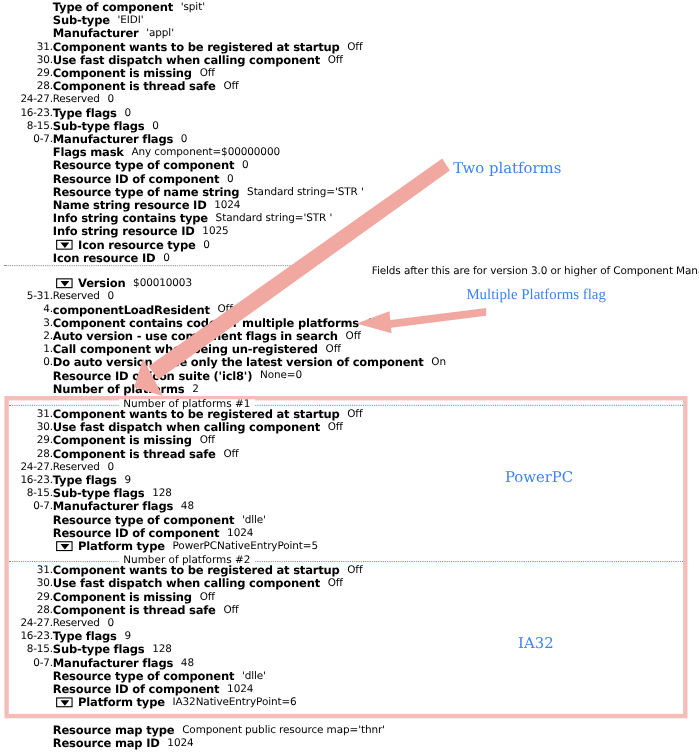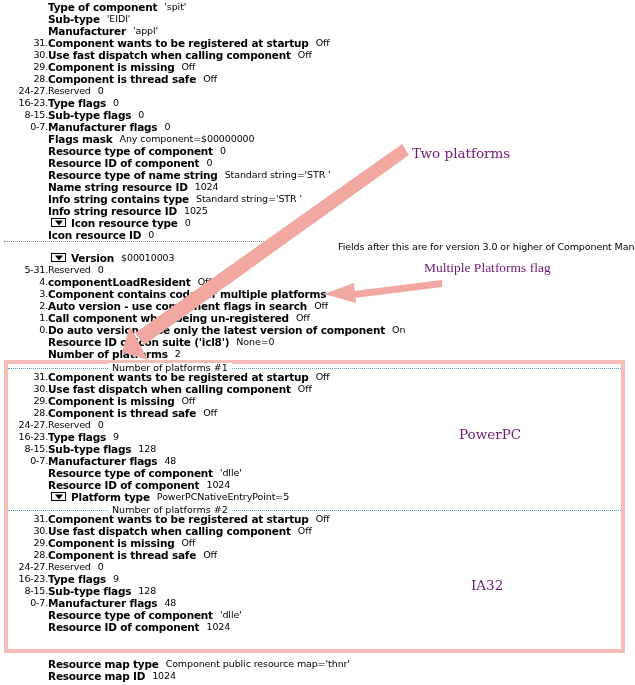--- a/index.html
+++ b/index.html
@@ -119,21 +119,21 @@
     padding: 0 4px;
     white-space: nowrap;
     color: #000;
   }
 
   
   .anno {
     position: absolute;
     font-family: "DejaVu Serif", serif;
     font-size: 13.5px;
-    color: #701a75;
+    color: #3b82f6;
     white-space: nowrap;
   }
   .anno-small {
     position: absolute;
     font-family: "DejaVu Sans", sans-serif;
     font-size: 9.5px;
     color: #000;
     white-space: nowrap;
     letter-spacing: -0.1px;
   }
@@ -212,20 +212,21 @@
     <div class="row"><span class="num">31.</span><span class="lbl">Component wants to be registered at startup</span><span class="val">Off</span></div>
     <div class="row"><span class="num">30.</span><span class="lbl">Use fast dispatch when calling component</span><span class="val">Off</span></div>
     <div class="row"><span class="num">29.</span><span class="lbl">Component is missing</span><span class="val">Off</span></div>
     <div class="row"><span class="num">28.</span><span class="lbl">Component is thread safe</span><span class="val">Off</span></div>
     <div class="row"><span class="num">24-27.</span><span class="lbl plain">Reserved</span><span class="val">0</span></div>
     <div class="row"><span class="num">16-23.</span><span class="lbl">Type flags</span><span class="val">9</span></div>
     <div class="row"><span class="num">8-15.</span><span class="lbl">Sub-type flags</span><span class="val">128</span></div>
     <div class="row"><span class="num">0-7.</span><span class="lbl">Manufacturer flags</span><span class="val">48</span></div>
     <div class="row"><span class="num"></span><span class="lbl">Resource type of component</span><span class="val">'dlle'</span></div>
     <div class="row"><span class="num"></span><span class="lbl">Resource ID of component</span><span class="val">1024</span></div>
+    <div class="row"><span class="num"></span><span class="tri"></span><span class="lbl">Platform type</span><span class="val">IA32NativeEntryPoint=6</span></div>
   </div>
 <div class="anno" style="left:471px; top:577px;">IA32</div>
 
 <div class="rows" id="footer-rows" style="top:658px;">
     <div class="row"><span class="num"></span><span class="lbl">Resource map type</span><span class="val">Component public resource map='thnr'</span></div>
     <div class="row"><span class="num"></span><span class="lbl">Resource map ID</span><span class="val">1024</span></div>
   </div>
 
 <div class="anno" style="left:412px; top:145px;">Two platforms</div>
 

